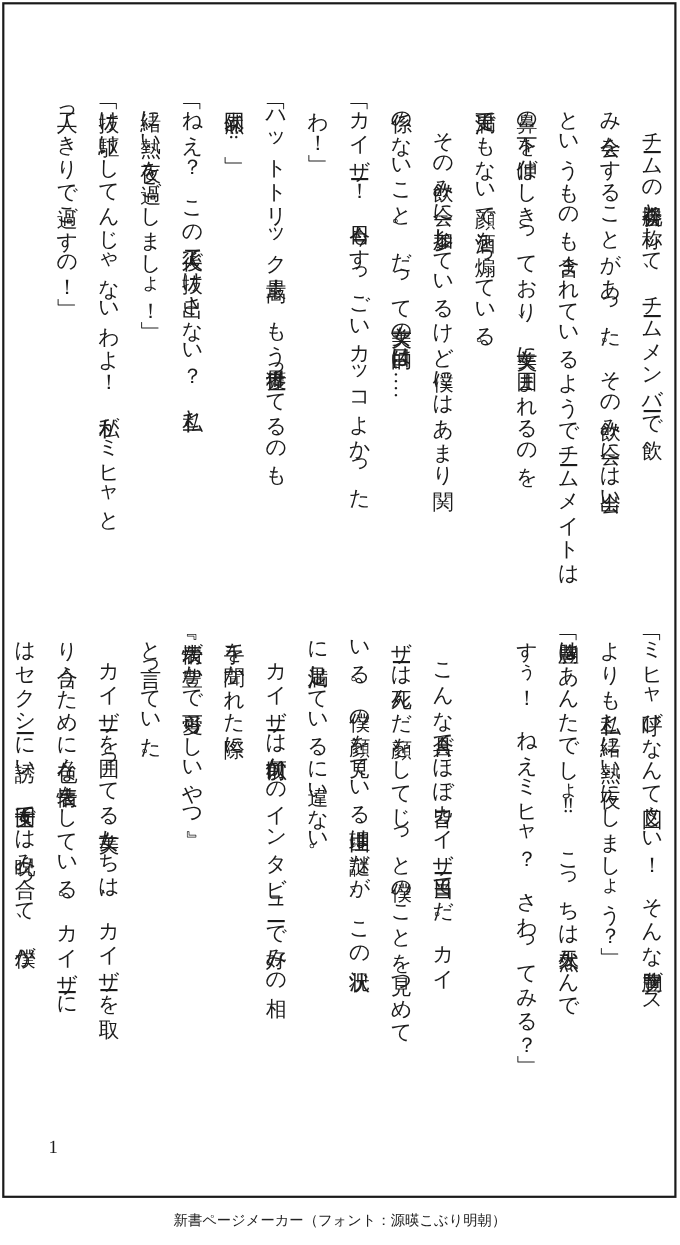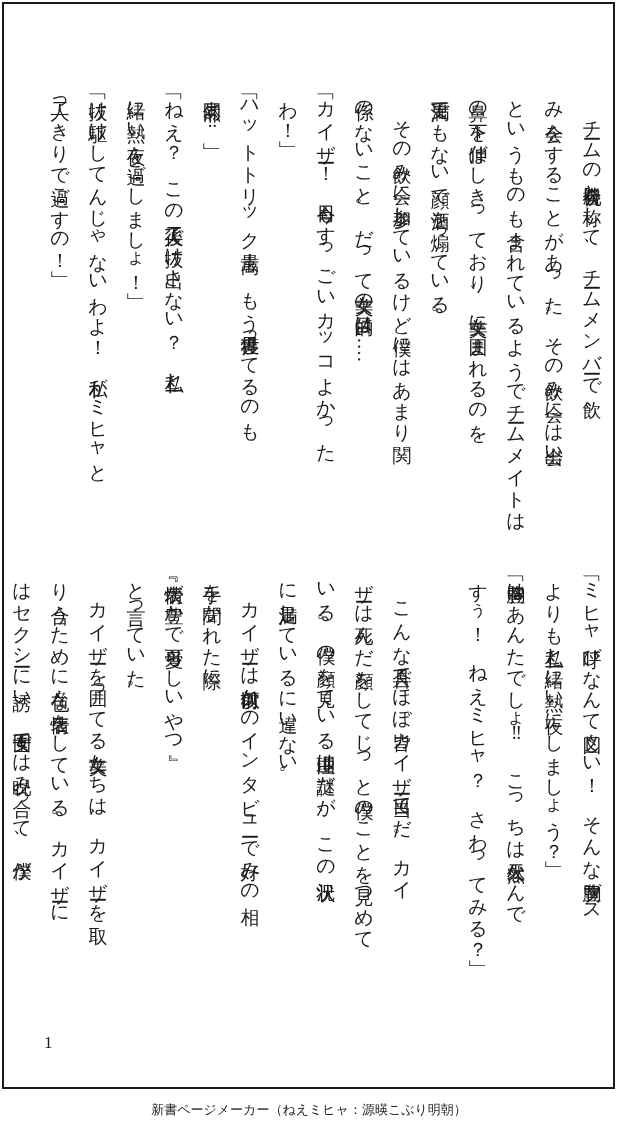--- a/index.html
+++ b/index.html
@@ -92,13 +92,13 @@
     <div class="tcol">手を聞かれた際に</div>
     <div class="tcol">『表情が豊かで可愛らしいやつ』</div>
     <div class="tcol">と言っていた。</div>
     <div class="tcol">　カイザーを囲ってる美女たちは、カイザーを取</div>
     <div class="tcol">り合うために色々な表情をしている。カイザーに</div>
     <div class="tcol">はセクシーに誘い、女同士では睨み合って、僕が</div>
   </div>
 
 <div class="page-number">1</div>
 
-<div class="footer-caption">新書ページメーカー（ねえミヒャ：源暎こぶり明朝）</div>
+<div class="footer-caption">新書ページメーカー（フォント：源暎こぶり明朝）</div>
 
 </body></html>

